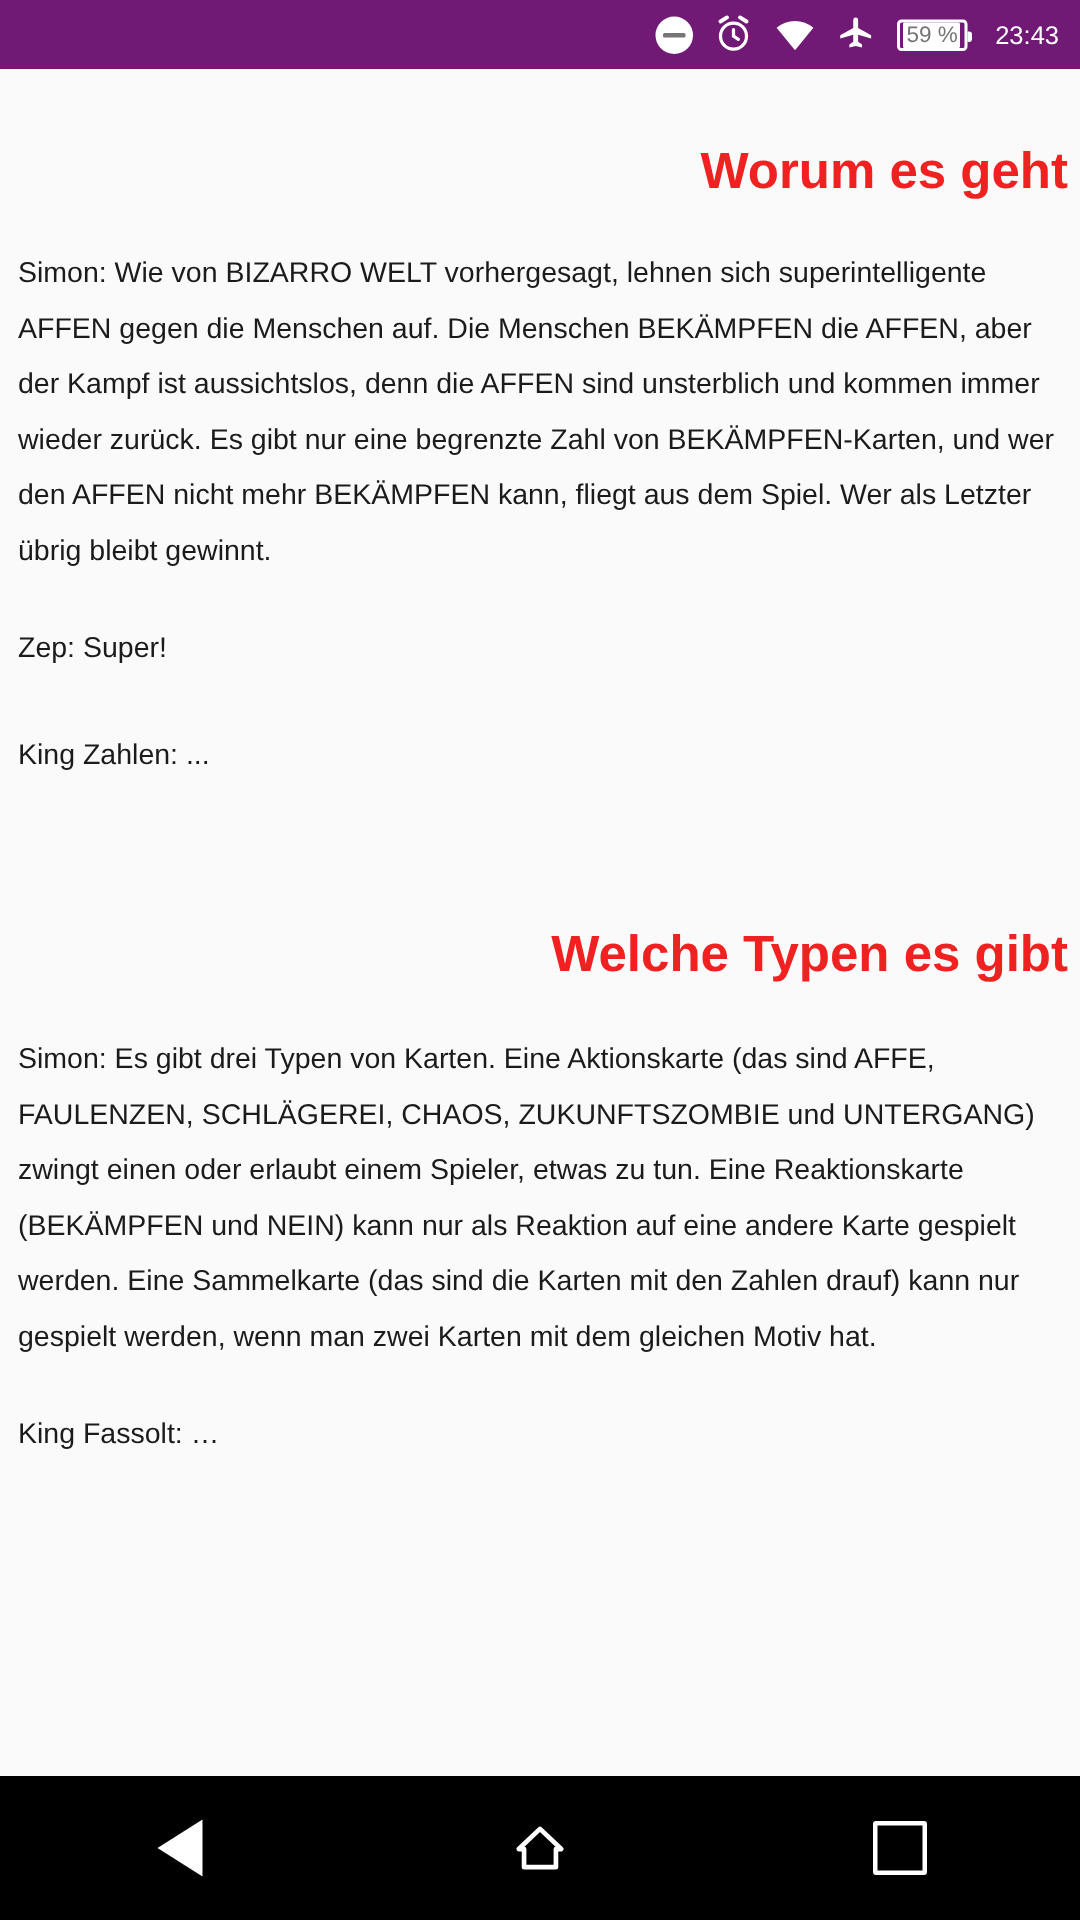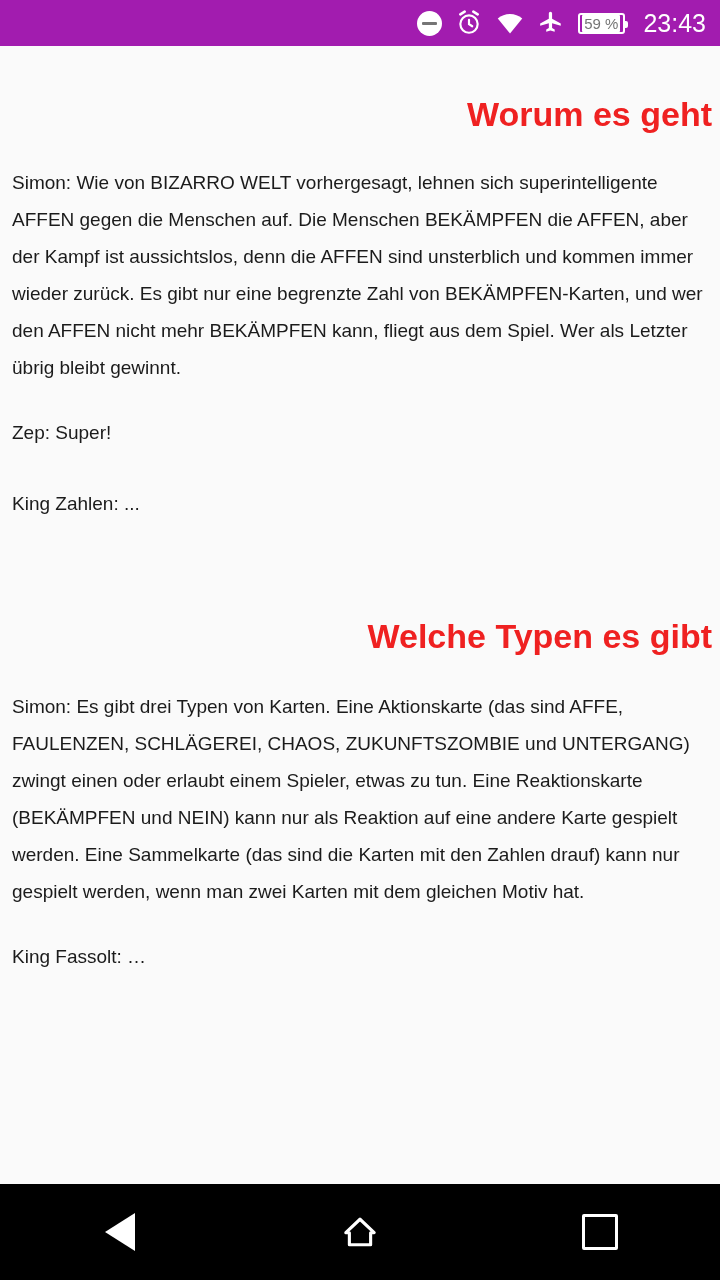--- a/index.html
+++ b/index.html
@@ -10,21 +10,21 @@
     width: 720px;
     height: 1280px;
     background: #fafafa;
     font-family: "Liberation Sans", sans-serif;
     overflow: hidden;
   }
 
   
   .status-bar {
     height: 46px;
-    background: #a21caf;
+    background: #701a75;
     display: flex;
     align-items: center;
     justify-content: flex-end;
     padding: 0 14px 0 0;
     box-sizing: border-box;
     color: #ffffff;
   }
   .status-icons {
     display: flex;
     align-items: center;
@@ -77,21 +77,21 @@
     background: #ffffff;
     color: #757575;
     font-size: 15px;
     line-height: 17px;
     padding: 0 2px;
     border-radius: 1px;
     font-family: "Liberation Sans", sans-serif;
     white-space: nowrap;
   }
   .clock {
-    font-size: 25px;
+    font-size: 17px;
     line-height: 25px;
     margin-left: 4px;
     letter-spacing: 0px;
     text-align: right;
   }
 
   
   .content {
     height: 1234px;
     box-sizing: border-box;

